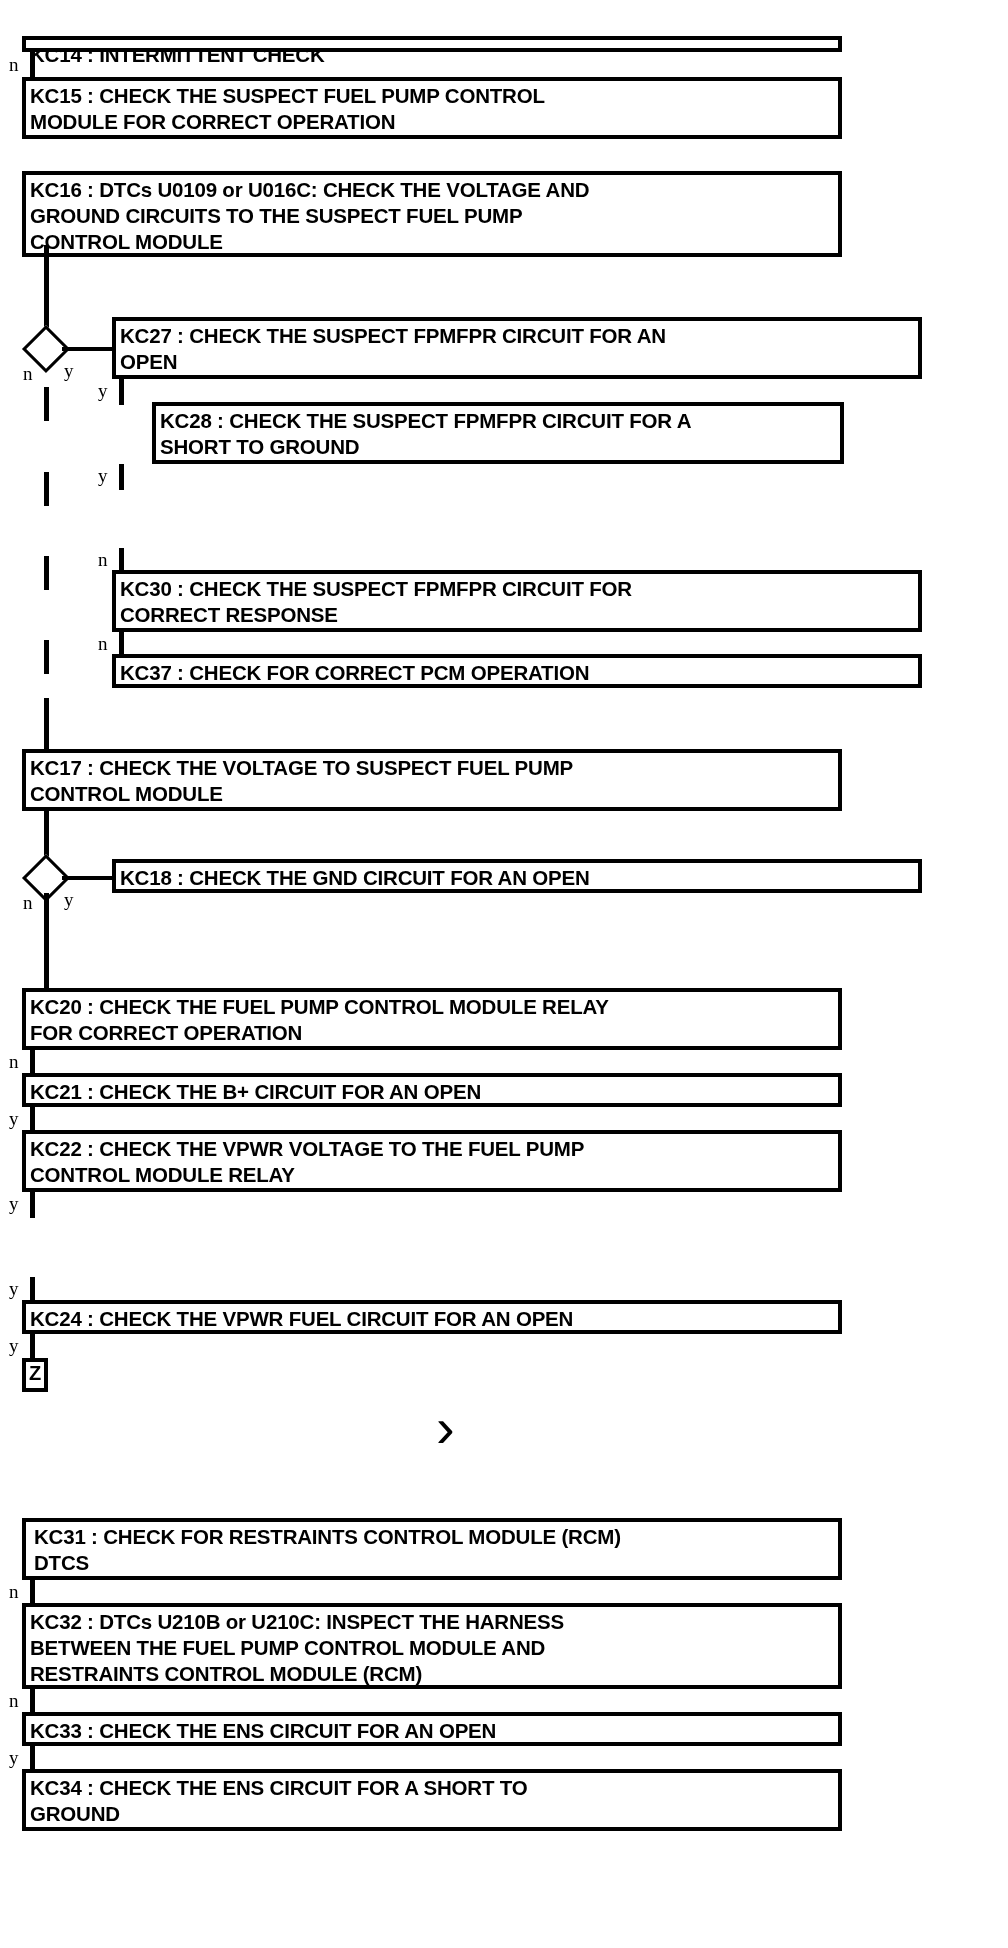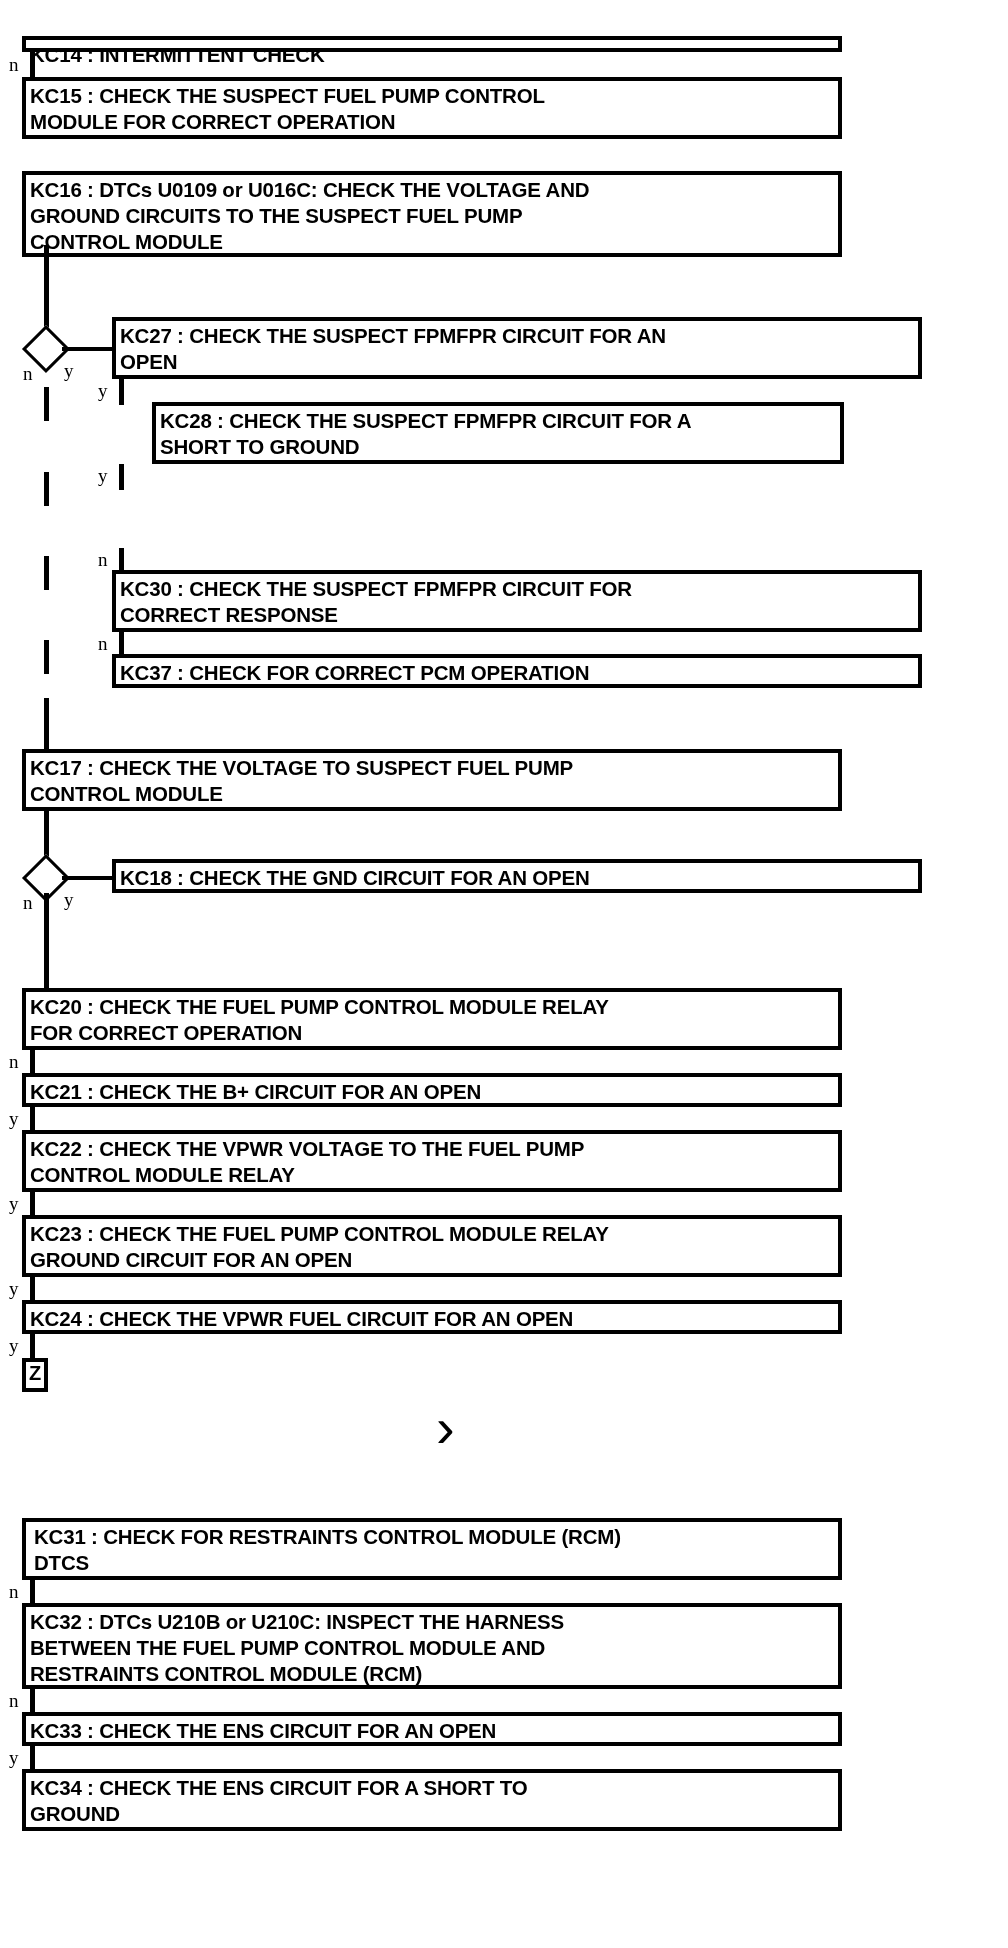--- a/index.html
+++ b/index.html
@@ -159,22 +159,20 @@
 
   <div class="vline" style="left:30px; top:1107px; height:26px;"></div>
   <div class="edge-label" style="left:9px; top:1109px;">y</div>
 
   <div class="node" style="left:22px; top:1130px; width:820px; height:62px;">KC22 : CHECK THE VPWR VOLTAGE TO THE FUEL PUMP
 CONTROL MODULE RELAY</div>
 
   <div class="vline" style="left:30px; top:1192px; height:26px;"></div>
   <div class="edge-label" style="left:9px; top:1194px;">y</div>
 
-  <div class="node" style="left:22px; top:1215px; width:820px; height:62px;">KC23 : CHECK THE FUEL PUMP CONTROL MODULE RELAY
-GROUND CIRCUIT FOR AN OPEN</div>
 
   <div class="vline" style="left:30px; top:1277px; height:26px;"></div>
   <div class="edge-label" style="left:9px; top:1279px;">y</div>
 
   <div class="node" style="left:22px; top:1300px; width:820px; height:34px;">KC24 : CHECK THE VPWR FUEL CIRCUIT FOR AN OPEN</div>
 
   <div class="vline" style="left:30px; top:1334px; height:26px;"></div>
   <div class="edge-label" style="left:9px; top:1336px;">y</div>
 
   <div class="marker-z" style="left:22px; top:1358px; width:26px; height:34px;">Z</div>

